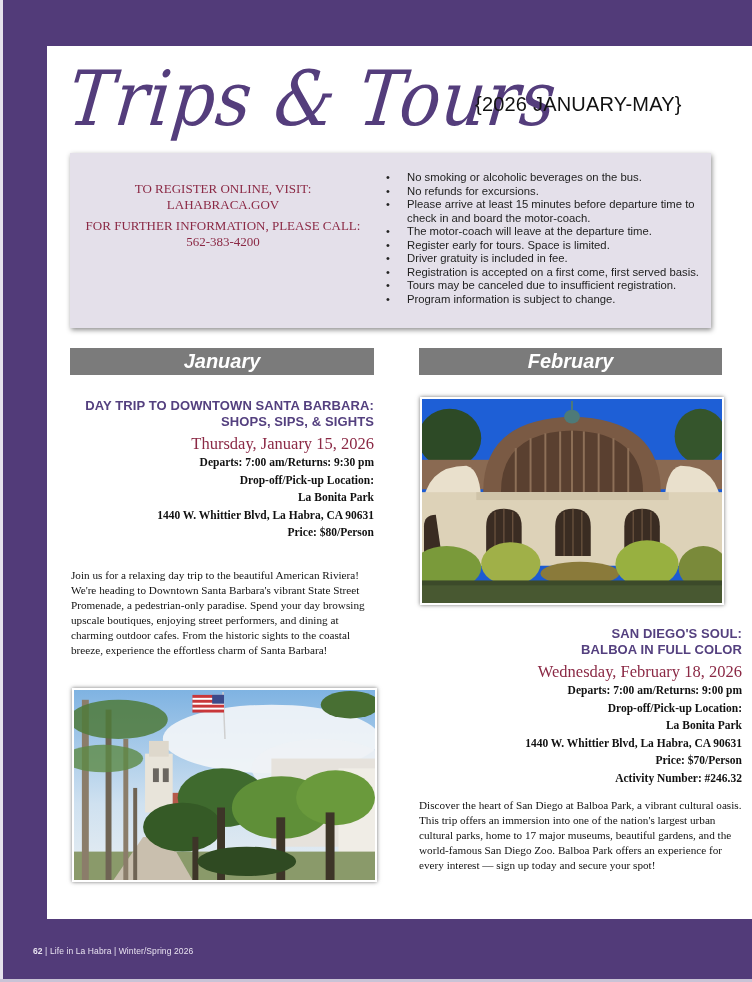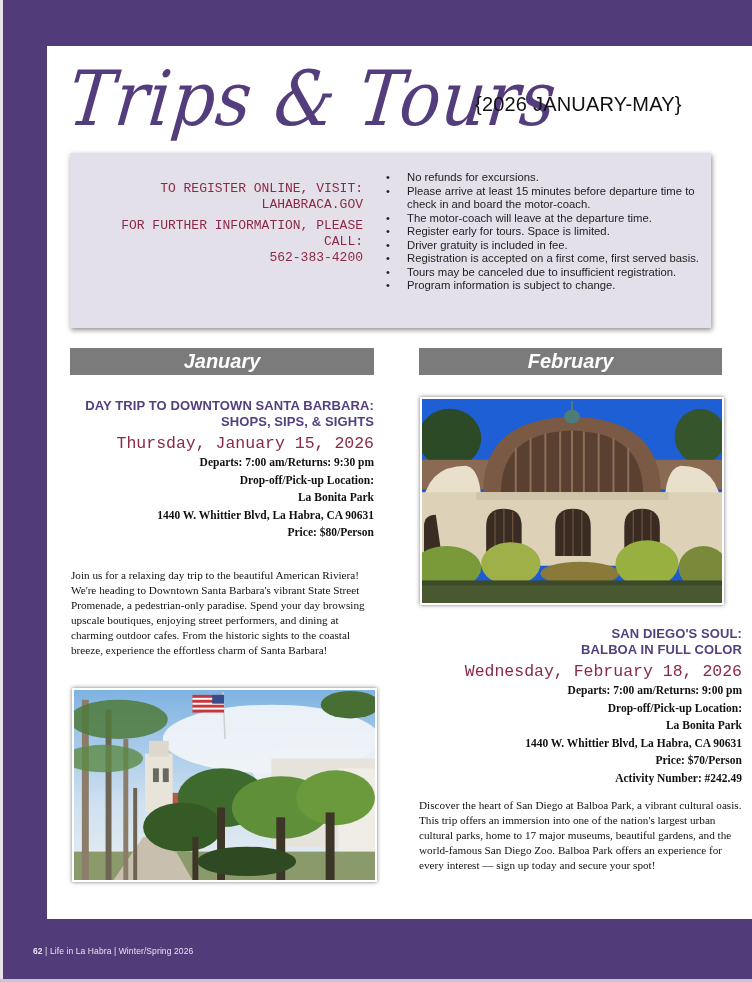--- a/index.html
+++ b/index.html
@@ -22,39 +22,39 @@
   }
 
   .info-box {
     position: absolute; left: 23px; top: 107px; width: 641px; height: 175px;
     background: #e4e0ea; box-shadow: 1px 2px 5px rgba(0,0,0,0.45);
   }
   .info-left { position: absolute; left: 13px; top: 16px; width: 280px; }
   .info-left .lead { font-size: 13px; line-height: 16.5px; color: #111; }
   .info-left .lead b { font-weight: bold; }
   .info-left .lead i { font-style: italic; }
-  .reg { text-align: right; font-family: Liberation Mono, monospace; color: #8b2945; font-size: 13px; line-height: 16px; }
+  .reg { text-align: center; font-family: Liberation Serif, serif; color: #8b2945; font-size: 13px; line-height: 16px; }
   .reg.first { margin-top: 12px; }
   .reg.second { margin-top: 5px; }
 
   .rules { position: absolute; left: 316px; top: 18px; width: 325px; list-style: none;
     font-family: "Liberation Sans", sans-serif; font-size: 11.3px; line-height: 13.5px; color: #222; }
   .rules li { position: relative; padding-left: 21px; }
   .rules li::before { content: "•"; position: absolute; left: 0; top: 0; font-size: 11px; }
 
   .month-bar { position: absolute; top: 302px; height: 27px; background: #7b7b7b; color: #fff;
     font-family: "Liberation Sans", sans-serif; font-weight: bold; font-size: 20px;
     text-align: center; line-height: 27px; font-style: italic; }
   .month-jan { left: 23px; width: 304px; }
   .month-feb { left: 372px; width: 303px; }
 
   .trip { position: absolute; text-align: right; }
   .trip-title { font-family: "Liberation Sans", sans-serif; font-weight: bold; font-size: 13px;
     line-height: 16px; color: #54407f; letter-spacing: 0.1px; }
-  .trip-date { font-size: 16.5px; color: #8b2945; line-height: 20px; margin-top: 4px; font-family: Liberation Mono, monospace; }
+  .trip-date { font-size: 16.5px; color: #8b2945; line-height: 20px; margin-top: 4px; }
   .trip-detail { font-size: 11.5px; font-weight: bold; line-height: 17.5px; color: #111; }
 
   .trip-jan { left: 23px; top: 352px; width: 304px; }
   .trip-feb { left: 392px; top: 580px; width: 303px; }
 
   .desc { position: absolute; font-size: 11.2px; line-height: 15px; color: #111; }
   .desc-jan { left: 24px; top: 522px; width: 305px; }
   .desc-feb { left: 372px; top: 752px; width: 330px; }
 
   .photo { position: absolute; border: 2px solid #fff; box-shadow: 0 0 4px rgba(0,0,0,0.55); overflow: hidden; }
@@ -78,20 +78,21 @@
   <div class="title-range">{2026 JANUARY-MAY}</div>
 
   <div class="info-box">
     <div class="info-left">
       <div class="reg first">TO REGISTER ONLINE, VISIT:</div>
       <div class="reg strong">LAHABRACA.GOV</div>
       <div class="reg second">FOR FURTHER INFORMATION, PLEASE CALL:</div>
       <div class="reg strong">562-383-4200</div>
     </div>
     <ul class="rules">
+      <li>No smoking or alcoholic beverages on the bus.</li>
       <li>No refunds for excursions.</li>
       <li>Please arrive at least 15 minutes before departure time to check in and board the motor-coach.</li>
       <li>The motor-coach will leave at the departure time.</li>
       <li>Register early for tours. Space is limited.</li>
       <li>Driver gratuity is included in fee.</li>
       <li>Registration is accepted on a first come, first served basis.</li>
       <li>Tours may be canceled due to insufficient registration.</li>
       <li>Program information is subject to change.</li>
     </ul>
   </div>
@@ -228,19 +229,19 @@
 
   <div class="trip trip-feb">
     <div class="trip-title">SAN DIEGO'S SOUL:</div>
     <div class="trip-title">BALBOA IN FULL COLOR</div>
     <div class="trip-date">Wednesday, February 18, 2026</div>
     <div class="trip-detail">Departs: 7:00 am/Returns: 9:00 pm</div>
     <div class="trip-detail">Drop-off/Pick-up Location:</div>
     <div class="trip-detail">La Bonita Park</div>
     <div class="trip-detail">1440 W. Whittier Blvd, La Habra, CA 90631</div>
     <div class="trip-detail">Price: $70/Person</div>
-    <div class="trip-detail">Activity Number: #242.49</div>
+    <div class="trip-detail">Activity Number: #246.32</div>
   </div>
 
   <p class="desc desc-feb">Discover the heart of San Diego at Balboa Park, a vibrant cultural oasis. This trip offers an immersion into one of the nation's largest urban cultural parks, home to 17 major museums, beautiful gardens, and the world-famous San Diego Zoo. Balboa Park offers an experience for every interest — sign up today and secure your spot!</p>
 </div>
 
 <div class="footer"><span class="num">62</span><span> | Life in La Habra | Winter/Spring 2026</span></div>
 
 </body></html>

